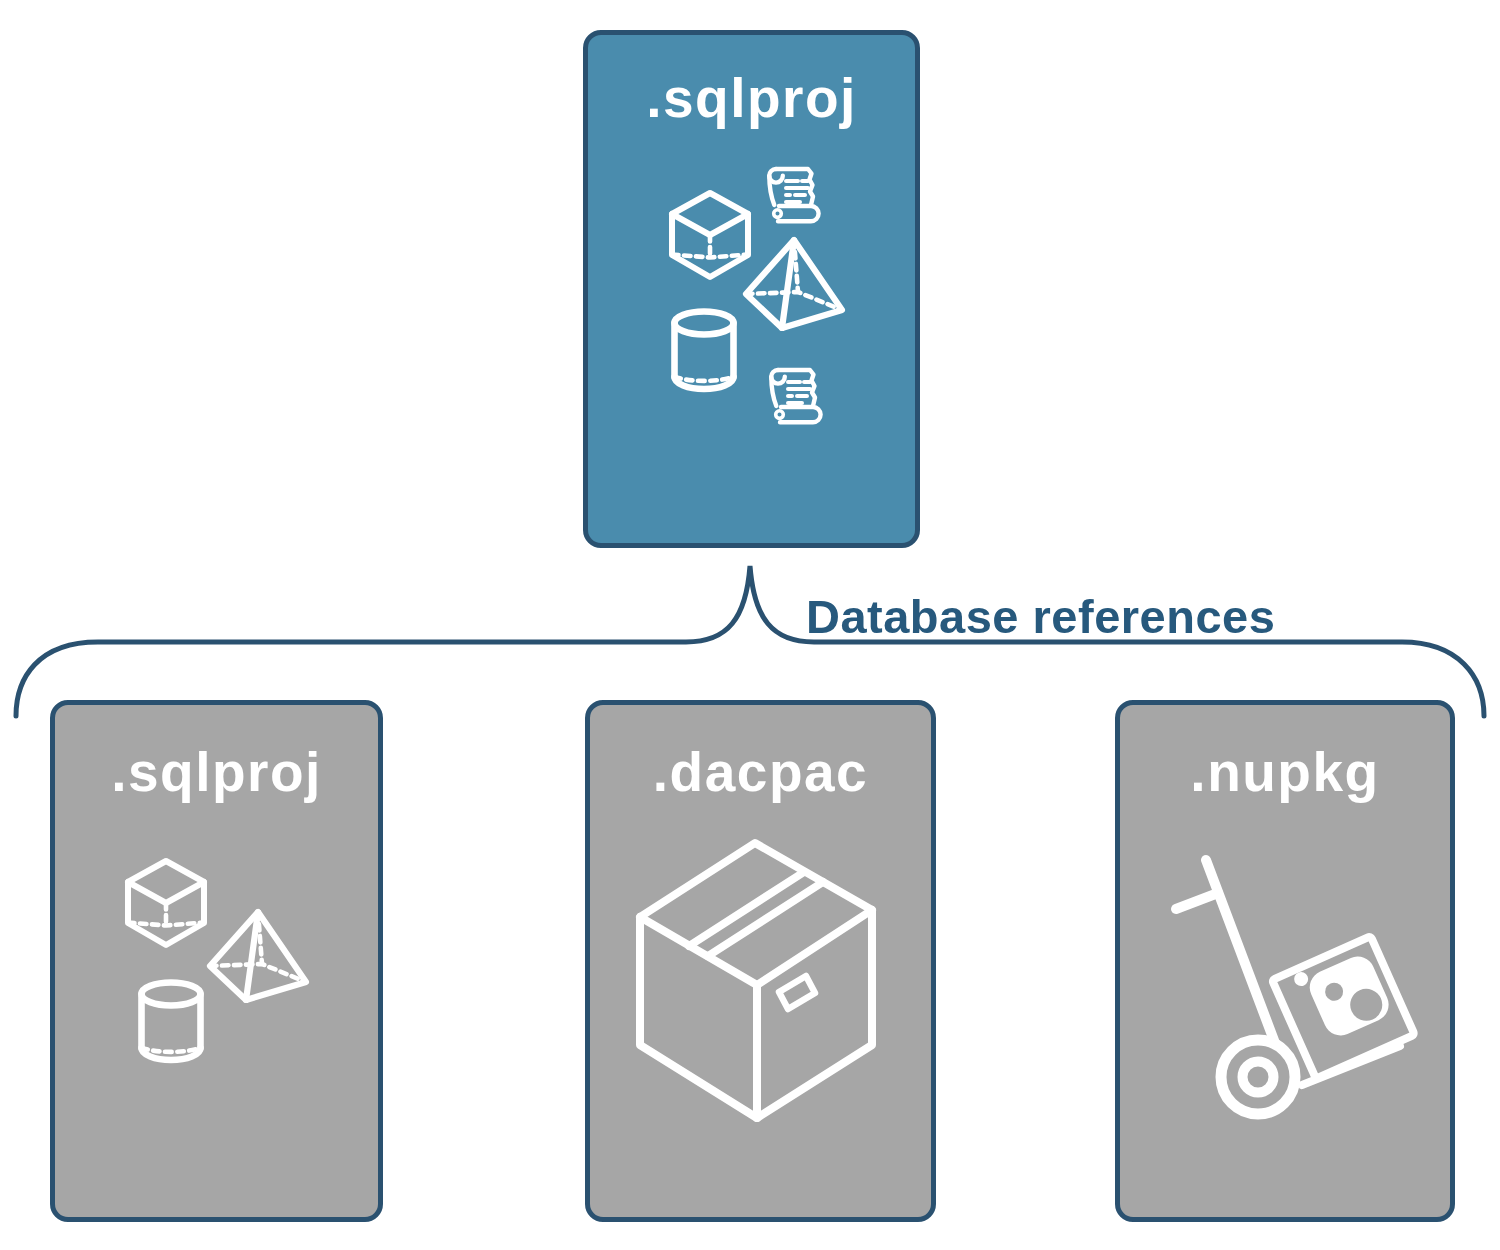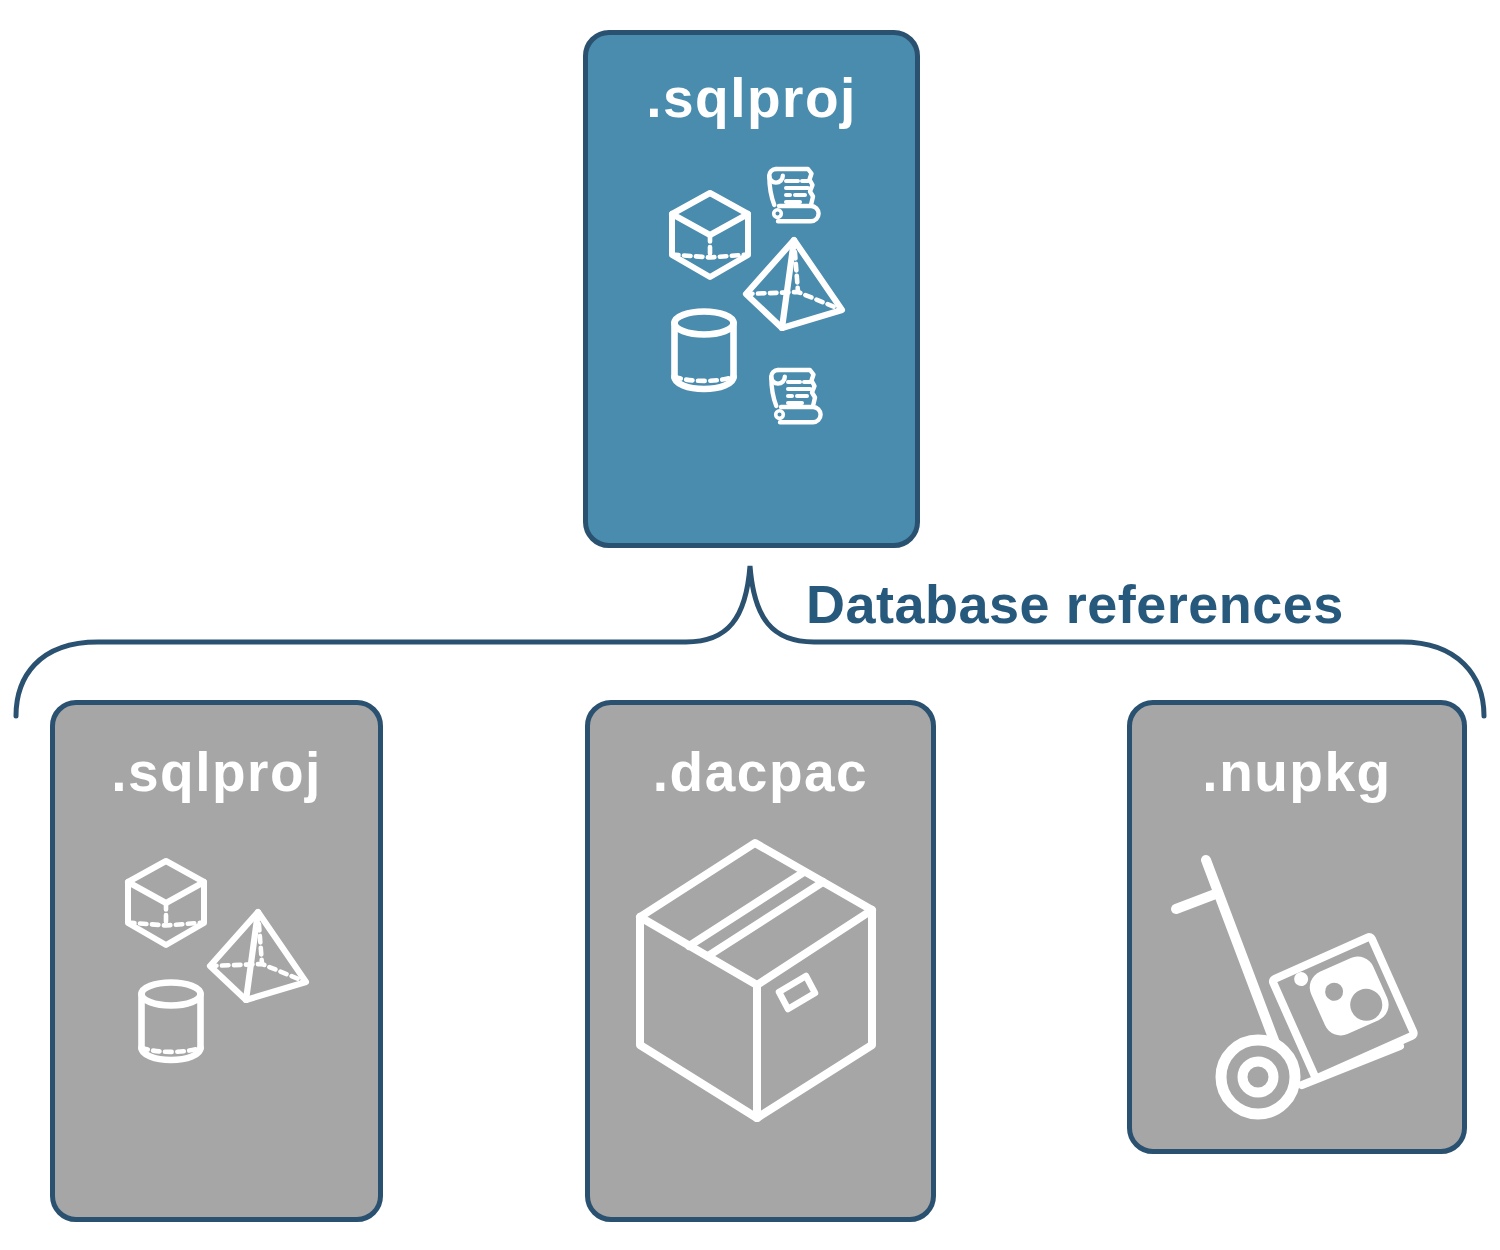--- a/index.html
+++ b/index.html
@@ -2,34 +2,34 @@
 <html><head>
 <meta charset="utf-8">
 <style>
   html,body{margin:0;padding:0;}
   body{
     width:1500px;height:1250px;position:relative;background:#ffffff;
     font-family:"Liberation Sans", sans-serif;overflow:hidden;
   }
   .box{
     position:absolute;box-sizing:border-box;
-    border:5px solid #2a5170;border-radius:26px;
+    border:5px solid #2a5170;border-radius:18px;
   }
   .box.root{background:#4a8cad;}
   .box.child{background:#a6a6a6;}
   .box-title{
     text-align:center;color:#ffffff;font-weight:bold;
     font-size:55px;letter-spacing:1.5px;line-height:1;
   }
   .box.root .box-title{padding-top:36px;}
   .box.child .box-title{padding-top:40px;}
   .icon-layer{position:absolute;pointer-events:none;}
   .connector-label{
-    position:absolute;left:806px;top:575px;width:500px;
-    color:#27597d;font-weight:bold;font-size:54px;line-height:1.1;
+    position:absolute;left:806px;top:591px;width:500px;
+    color:#27597d;font-weight:bold;font-size:47px;line-height:1.1;
     letter-spacing:0.5px;white-space:nowrap;
   }
 </style>
 </head>
 <body>
 
 <div class="box root" style="left:583px;top:30px;width:337px;height:518px;">
   <div class="box-title">.sqlproj</div>
 </div>
 
@@ -142,21 +142,21 @@
   <g fill="none" stroke="#fff" stroke-width="8" stroke-linejoin="round" stroke-linecap="round">
     <path d="M755 843 L872 910 L872 1045 L757 1118 L640 1045 L640 917 Z"></path>
     <path d="M640 917 L757 985 L872 910"></path>
     <path d="M757 985 V1118"></path>
     <path d="M689 946 L804 872"></path>
     <path d="M708 956 L823 882"></path>
     <path d="M779 992 l27 -16 9 17 -27 16 Z" stroke-width="6.5"></path>
   </g>
 </svg>
 
-<div class="box child" style="left:1115px;top:700px;width:340px;height:454px;margin-left:12px;">
+<div class="box child" style="left:1115px;top:700px;width:340px;height:522px;">
   <div class="box-title">.nupkg</div>
 </div>
 
 <svg class="icon-layer" style="left:1150px;top:845px;" width="310" height="290" viewBox="1150 845 310 290">
   <g stroke="#fff" fill="none" stroke-linecap="round">
     <path d="M1206 860 L1275 1043" stroke-width="10"></path>
     <path d="M1176 909 L1218 893" stroke-width="10"></path>
     <circle cx="1258" cy="1077" r="37" stroke-width="11"></circle>
     <circle cx="1258" cy="1077" r="15.5" stroke-width="10"></circle>
     <path d="M1302 1085 L1400 1046" stroke-width="8"></path>

